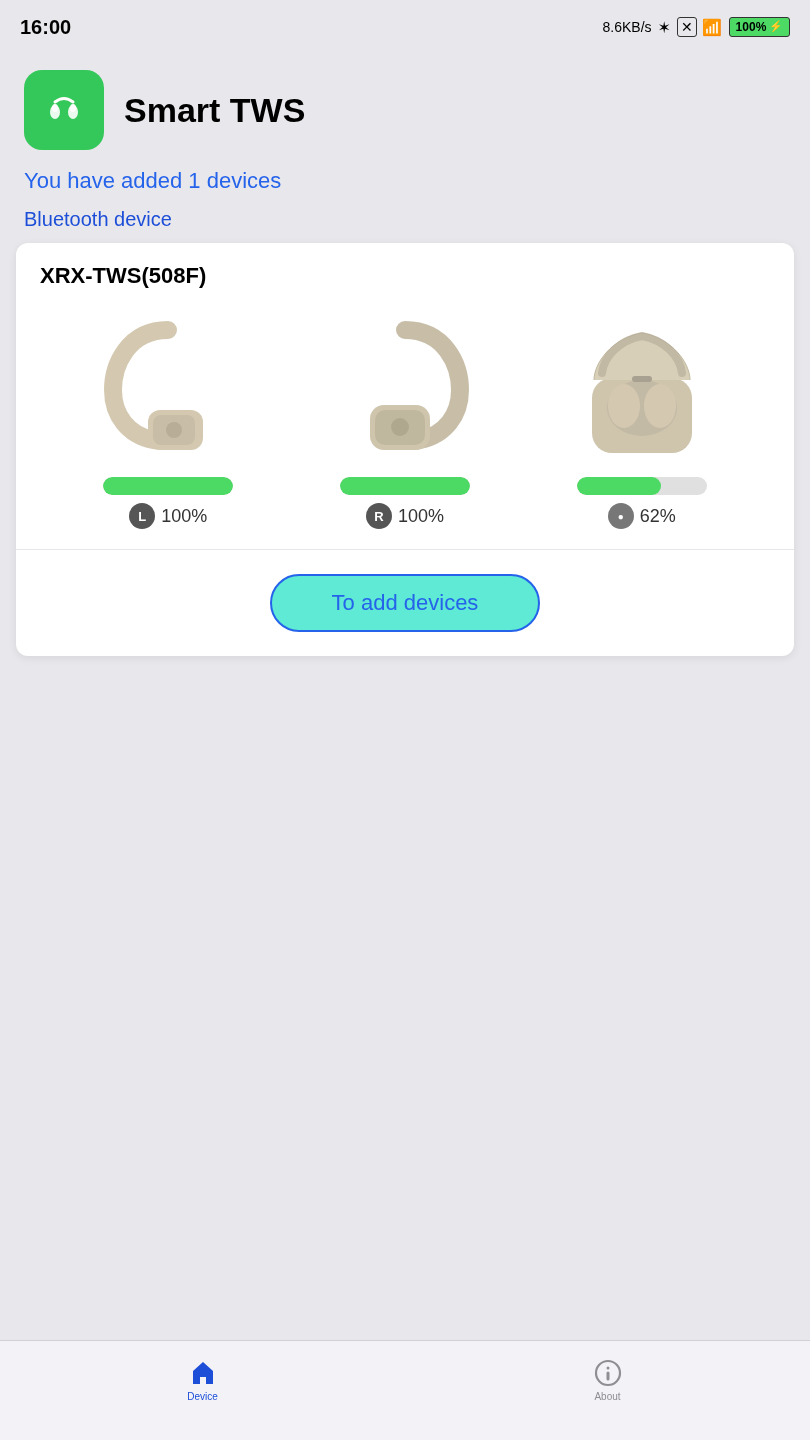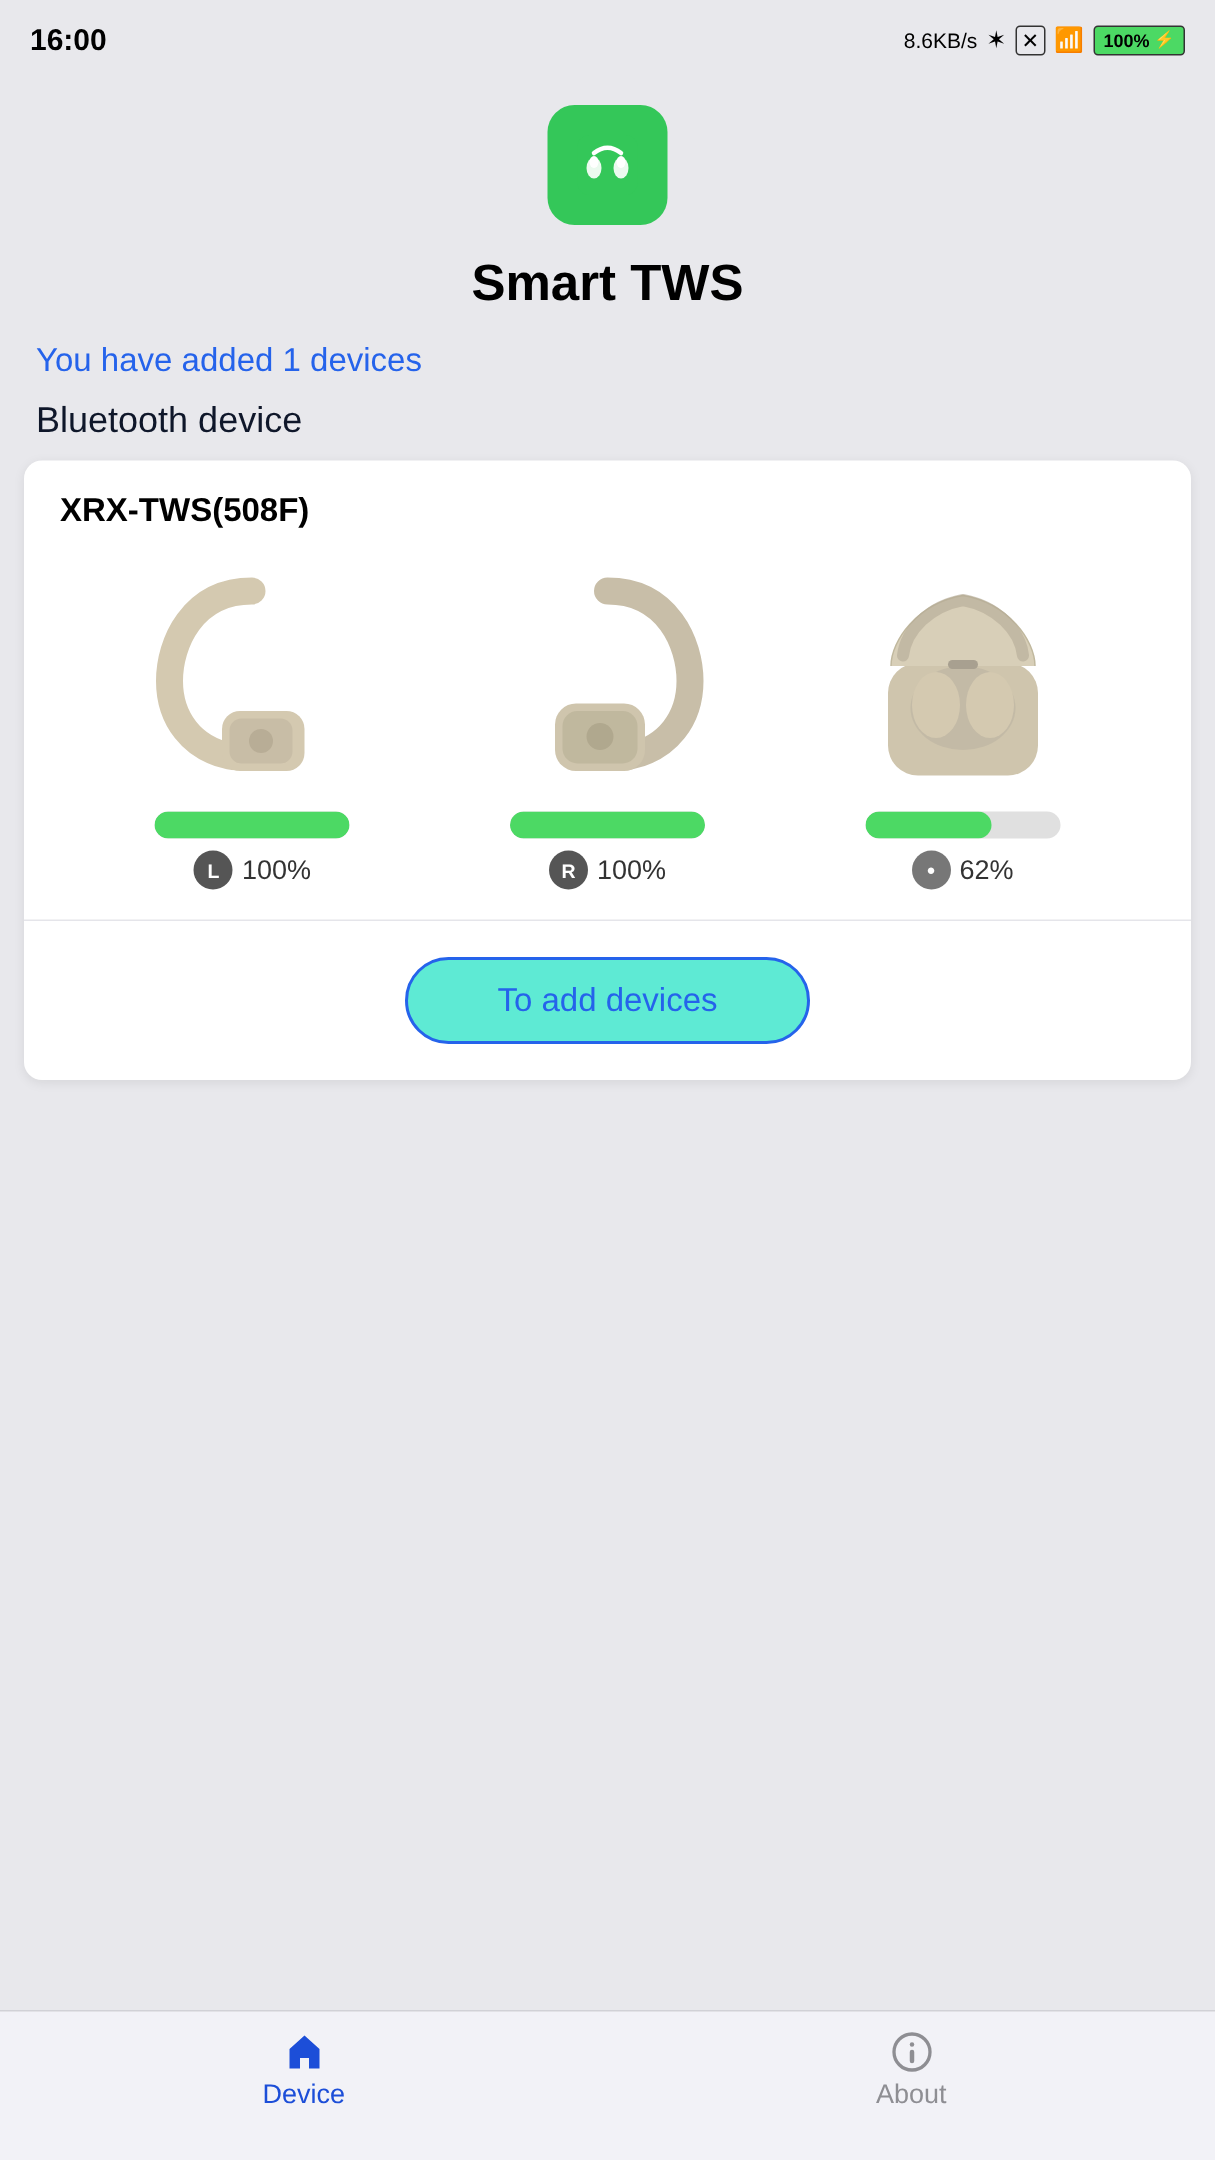--- a/index.html
+++ b/index.html
@@ -52,21 +52,20 @@
       border: 1.5px solid #333;
     }
 
     
     .app-header {
       display: flex;
       align-items: center;
       padding: 20px 24px 10px 24px;
       background: #e8e8ec;
       gap: 20px;
-      flex-direction: column;
     }
     .app-icon {
       width: 80px;
       height: 80px;
       background: #34c759;
       border-radius: 18px;
       display: flex;
       align-items: center;
       justify-content: center;
     }
@@ -84,22 +83,22 @@
     .subtitle {
       padding: 8px 24px 4px 24px;
       font-size: 22px;
       color: #2563eb;
       font-weight: 400;
     }
 
     
     .section-label {
       padding: 10px 24px 6px 24px;
-      font-size: 24px;
-      color: #0f172a;
+      font-size: 20px;
+      color: #1d4ed8;
       font-weight: 400;
     }
 
     
     .device-card {
       margin: 6px 16px 16px 16px;
       background: #fff;
       border-radius: 12px;
       overflow: hidden;
       box-shadow: 0 2px 8px rgba(0,0,0,0.08);
@@ -214,21 +213,21 @@
     .tab-item {
       flex: 1;
       display: flex;
       flex-direction: column;
       align-items: center;
       justify-content: center;
       gap: 4px;
       cursor: pointer;
     }
     .tab-label {
-      font-size: 18px;
+      font-size: 10px;
     }
     .tab-label.active {
       color: #1c4ed8;
     }
     .tab-label.inactive {
       color: #8e8e93;
     }
     .tab-icon-home {
       width: 28px;
       height: 28px;

